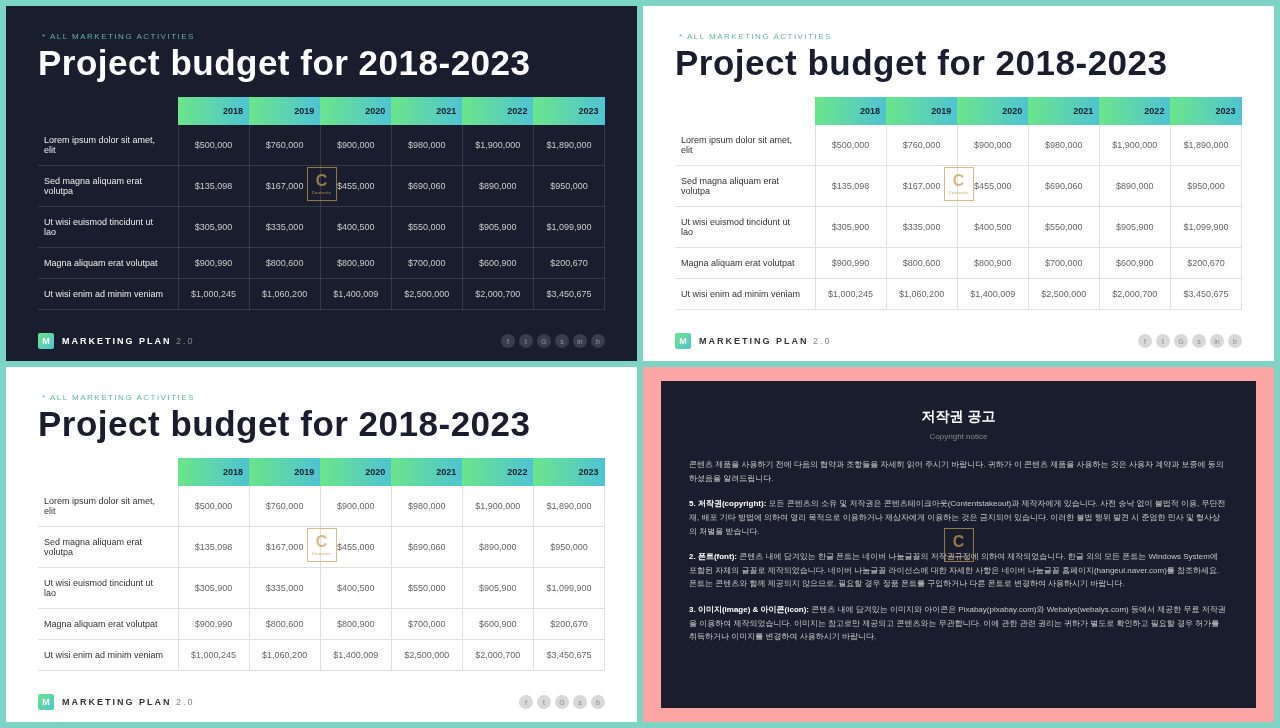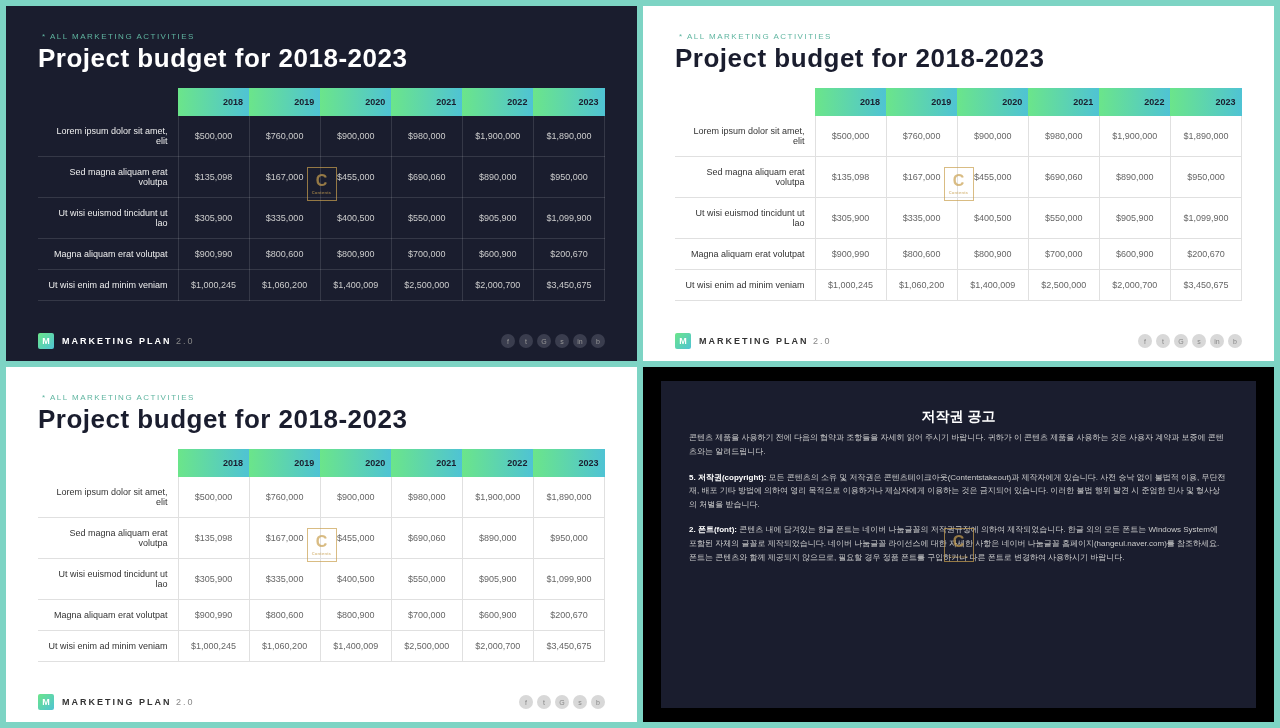--- a/index.html
+++ b/index.html
@@ -14,42 +14,42 @@
     gap: 6px;
     padding: 6px;
   }
   .slide {
     position: relative;
     padding: 26px 32px 12px 32px;
     overflow: hidden;
   }
   .slide-dark { background: #1a1d2e; color: #fff; }
   .slide-light { background: #fff; color: #1a1d2e; }
-  .slide-blue { background: #000000; }
+  .slide-blue { background: #fca5a5; }
   .copyright-box {
     background: #1a1d2e;
     color: #fff;
     margin: 14px 18px;
     height: calc(100% - 28px);
     padding: 24px 28px;
     font-size: 9px;
     line-height: 1.6;
     overflow: hidden;
   }
   .eyebrow {
     font-size: 8px;
     letter-spacing: 1.5px;
     color: #5fb5a0;
     font-weight: normal;
     margin-bottom: 2px;
     margin-left: 4px;
   }
   .slide-light .eyebrow { color: #5fb5a0; }
   .title {
-    font-size: 26px;
+    font-size: 35px;
     font-weight: 800;
     margin-bottom: 14px;
     letter-spacing: 0.5px;
   }
   .budget-table {
     width: 100%;
     border-collapse: collapse;
     font-size: 9px;
   }
   .budget-table th {
@@ -67,21 +67,21 @@
     background: linear-gradient(90deg, #6be58a 0%, #4fc3d4 100%);
   }
   .budget-table td {
     padding: 10px 6px;
     text-align: center;
     font-size: 9px;
   }
   .slide-dark .budget-table td { border-right: 1px solid rgba(255,255,255,0.12); border-bottom: 1px solid rgba(255,255,255,0.12); color: #ccc; }
   .slide-light .budget-table td { border-right: 1px solid #e0e0e0; border-bottom: 1px solid #e0e0e0; color: #666; }
   .budget-table td.rowlabel {
-    text-align: right;
+    text-align: left;
     padding-right: 10px;
     font-size: 9px;
   }
   .slide-dark .budget-table td.rowlabel { color: #eee; border-left: none; }
   .slide-light .budget-table td.rowlabel { color: #333; border-left: none; }
   .footer {
     position: absolute;
     bottom: 12px;
     left: 32px;
     right: 32px;
@@ -375,18 +375,20 @@
         <div class="sicon">G</div>
         <div class="sicon">s</div>
         <div class="sicon">b</div>
       </div>
   </div>
 </div>
 
 <div class="slide slide-blue" style="padding:0">
   <div class="copyright-box">
     <div class="cr-title">저작권 공고</div>
-    <p class="cr-p">콘텐츠 제품을 사용하기 전에 다음의 협약과 조항들을 자세히 읽어 주시기 바랍니다. 귀하가 이 콘텐츠 제품을 사용하는 것은 사용자 계약과 보증에 콘텐츠와는 알려드립니다.</p>
+    <div class="cr-sub">Copyright notice</div>
+    <p class="cr-p">콘텐츠 제품을 사용하기 전에 다음의 협약과 조항들을 자세히 읽어 주시기 바랍니다. 귀하가 이 콘텐츠 제품을 사용하는 것은 사용자 계약과 보증에 동의하셨음을 알려드립니다.</p>
     <p class="cr-p"><b>5. 저작권(copyright):</b><span> 모든 콘텐츠의 소유 및 저작권은 콘텐츠테이크아웃(Contentstakeout)과 제작자에게 있습니다. 사전 승낙 없이 불법적 이용, 무단전재, 배포 기타 방법에 의하여 영리 목적으로 이용하거나 제삼자에게 이용하는 것은 금지되어 있습니다. 이러한 불법 행위 발견 시 준엄한 민사 및 형사상의 처벌을 받습니다.</span></p>
     <p class="cr-p"><b>2. 폰트(font):</b><span> 콘텐츠 내에 담겨있는 한글 폰트는 네이버 나눔글꼴의 저작권규정에 의하여 제작되었습니다. 한글 외의 모든 폰트는 Windows System에 포함된 자체의 글꼴로 제작되었습니다. 네이버 나눔글꼴 라이선스에 대한 자세한 사항은 네이버 나눔글꼴 홈페이지(hangeul.naver.com)를 참조하세요. 폰트는 콘텐츠와 함께 제공되지 않으므로, 필요할 경우 정품 폰트를 구입하거나 다른 폰트로 변경하여 사용하시기 바랍니다.</span></p>
+    <p class="cr-p"><b>3. 이미지(image) &amp; 아이콘(icon):</b><span> 콘텐츠 내에 담겨있는 이미지와 아이콘은 Pixabay(pixabay.com)와 Webalys(webalys.com) 등에서 제공한 무료 저작권을 이용하여 제작되었습니다. 이미지는 참고로만 제공되고 콘텐츠와는 무관합니다. 이에 관한 관련 권리는 귀하가 별도로 확인하고 필요할 경우 허가를 취득하거나 이미지를 변경하여 사용하시기 바랍니다.</span></p>
     <div class="watermark" style="top:50%;left:50%">C<span class="small">Contents</span></div>
   </div>
 </div>
 
 </body></html>

